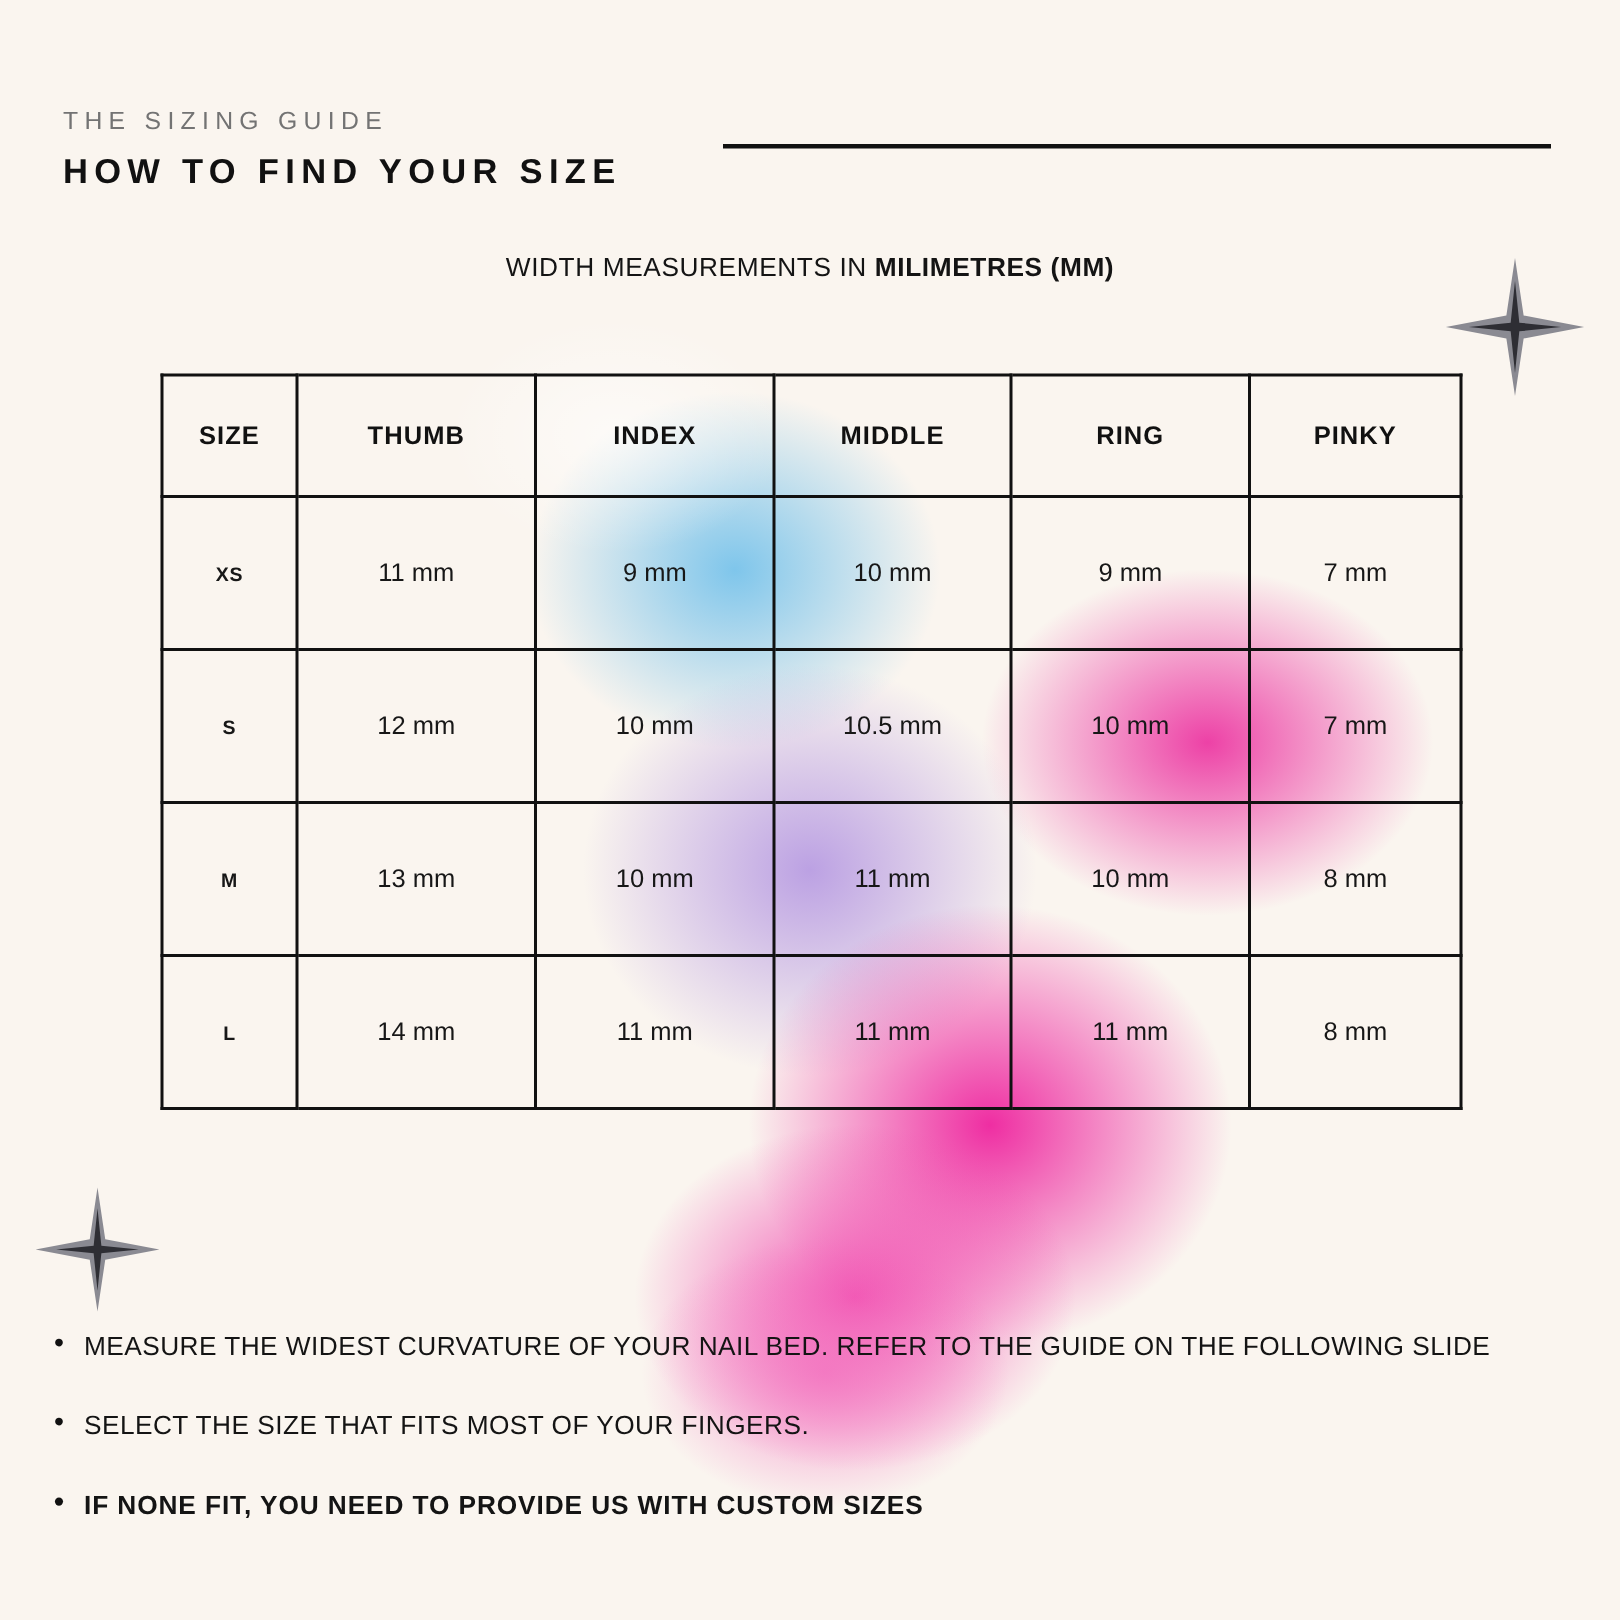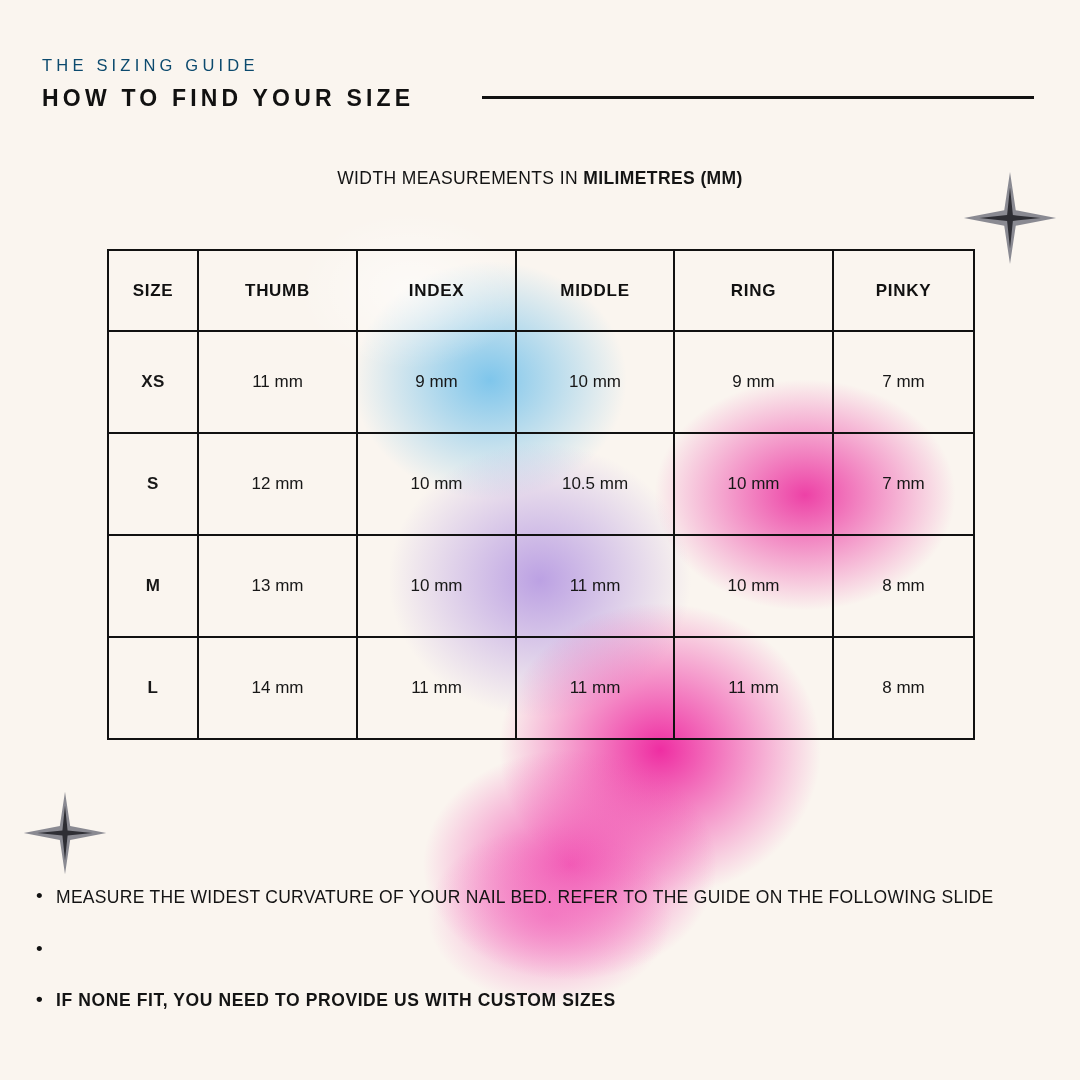--- a/index.html
+++ b/index.html
@@ -62,22 +62,22 @@
   
   .header {
     position: absolute;
     left: 42px; top: 56px;
     z-index: 3;
   }
   .header .eyebrow {
     font-size: 16.5px;
     letter-spacing: 4.2px;
     font-weight: 400;
-    color: #0c4a6e;
-    margin: 0 0 10px 0;
+    color: #737373;
+    margin: 16px 0 10px 0;
     white-space: nowrap;
   }
   .header .kicker {
     font-size: 23px;
     letter-spacing: 4.2px;
     font-weight: 700;
     color: #111;
     margin: 0;
     white-space: nowrap;
   }
@@ -148,21 +148,21 @@
     color: #111;
   }
   tbody td {
     height: 100px;
     font-size: 17px;
     font-weight: 400;
     color: #171717;
   }
   tbody td.size-col {
     font-weight: 700;
-    font-size: 17px;
+    font-size: 13px;
     letter-spacing: 0.5px;
   }
   col.c-size   { width: 90px; }
   col.c-thumb  { width: 159px; }
   col.c-index  { width: 159px; }
   col.c-middle { width: 158px; }
   col.c-ring   { width: 159px; }
   col.c-pinky  { width: 141px; }
 
   
@@ -290,18 +290,19 @@
   </table>
 </div>
 
 <div class="notes">
   <div class="note">
     <span class="bullet">•</span>
     <span class="note-text">MEASURE THE WIDEST CURVATURE OF YOUR NAIL BED. REFER TO THE GUIDE ON THE FOLLOWING SLIDE</span>
   </div>
   <div class="note">
     <span class="bullet">•</span>
+    <span class="note-text">SELECT THE SIZE THAT FITS MOST OF YOUR FINGERS.</span>
   </div>
   <div class="note bold">
     <span class="bullet">•</span>
     <span class="note-text">IF NONE FIT, YOU NEED TO PROVIDE US WITH CUSTOM SIZES</span>
   </div>
 </div>
 
 </body></html>

